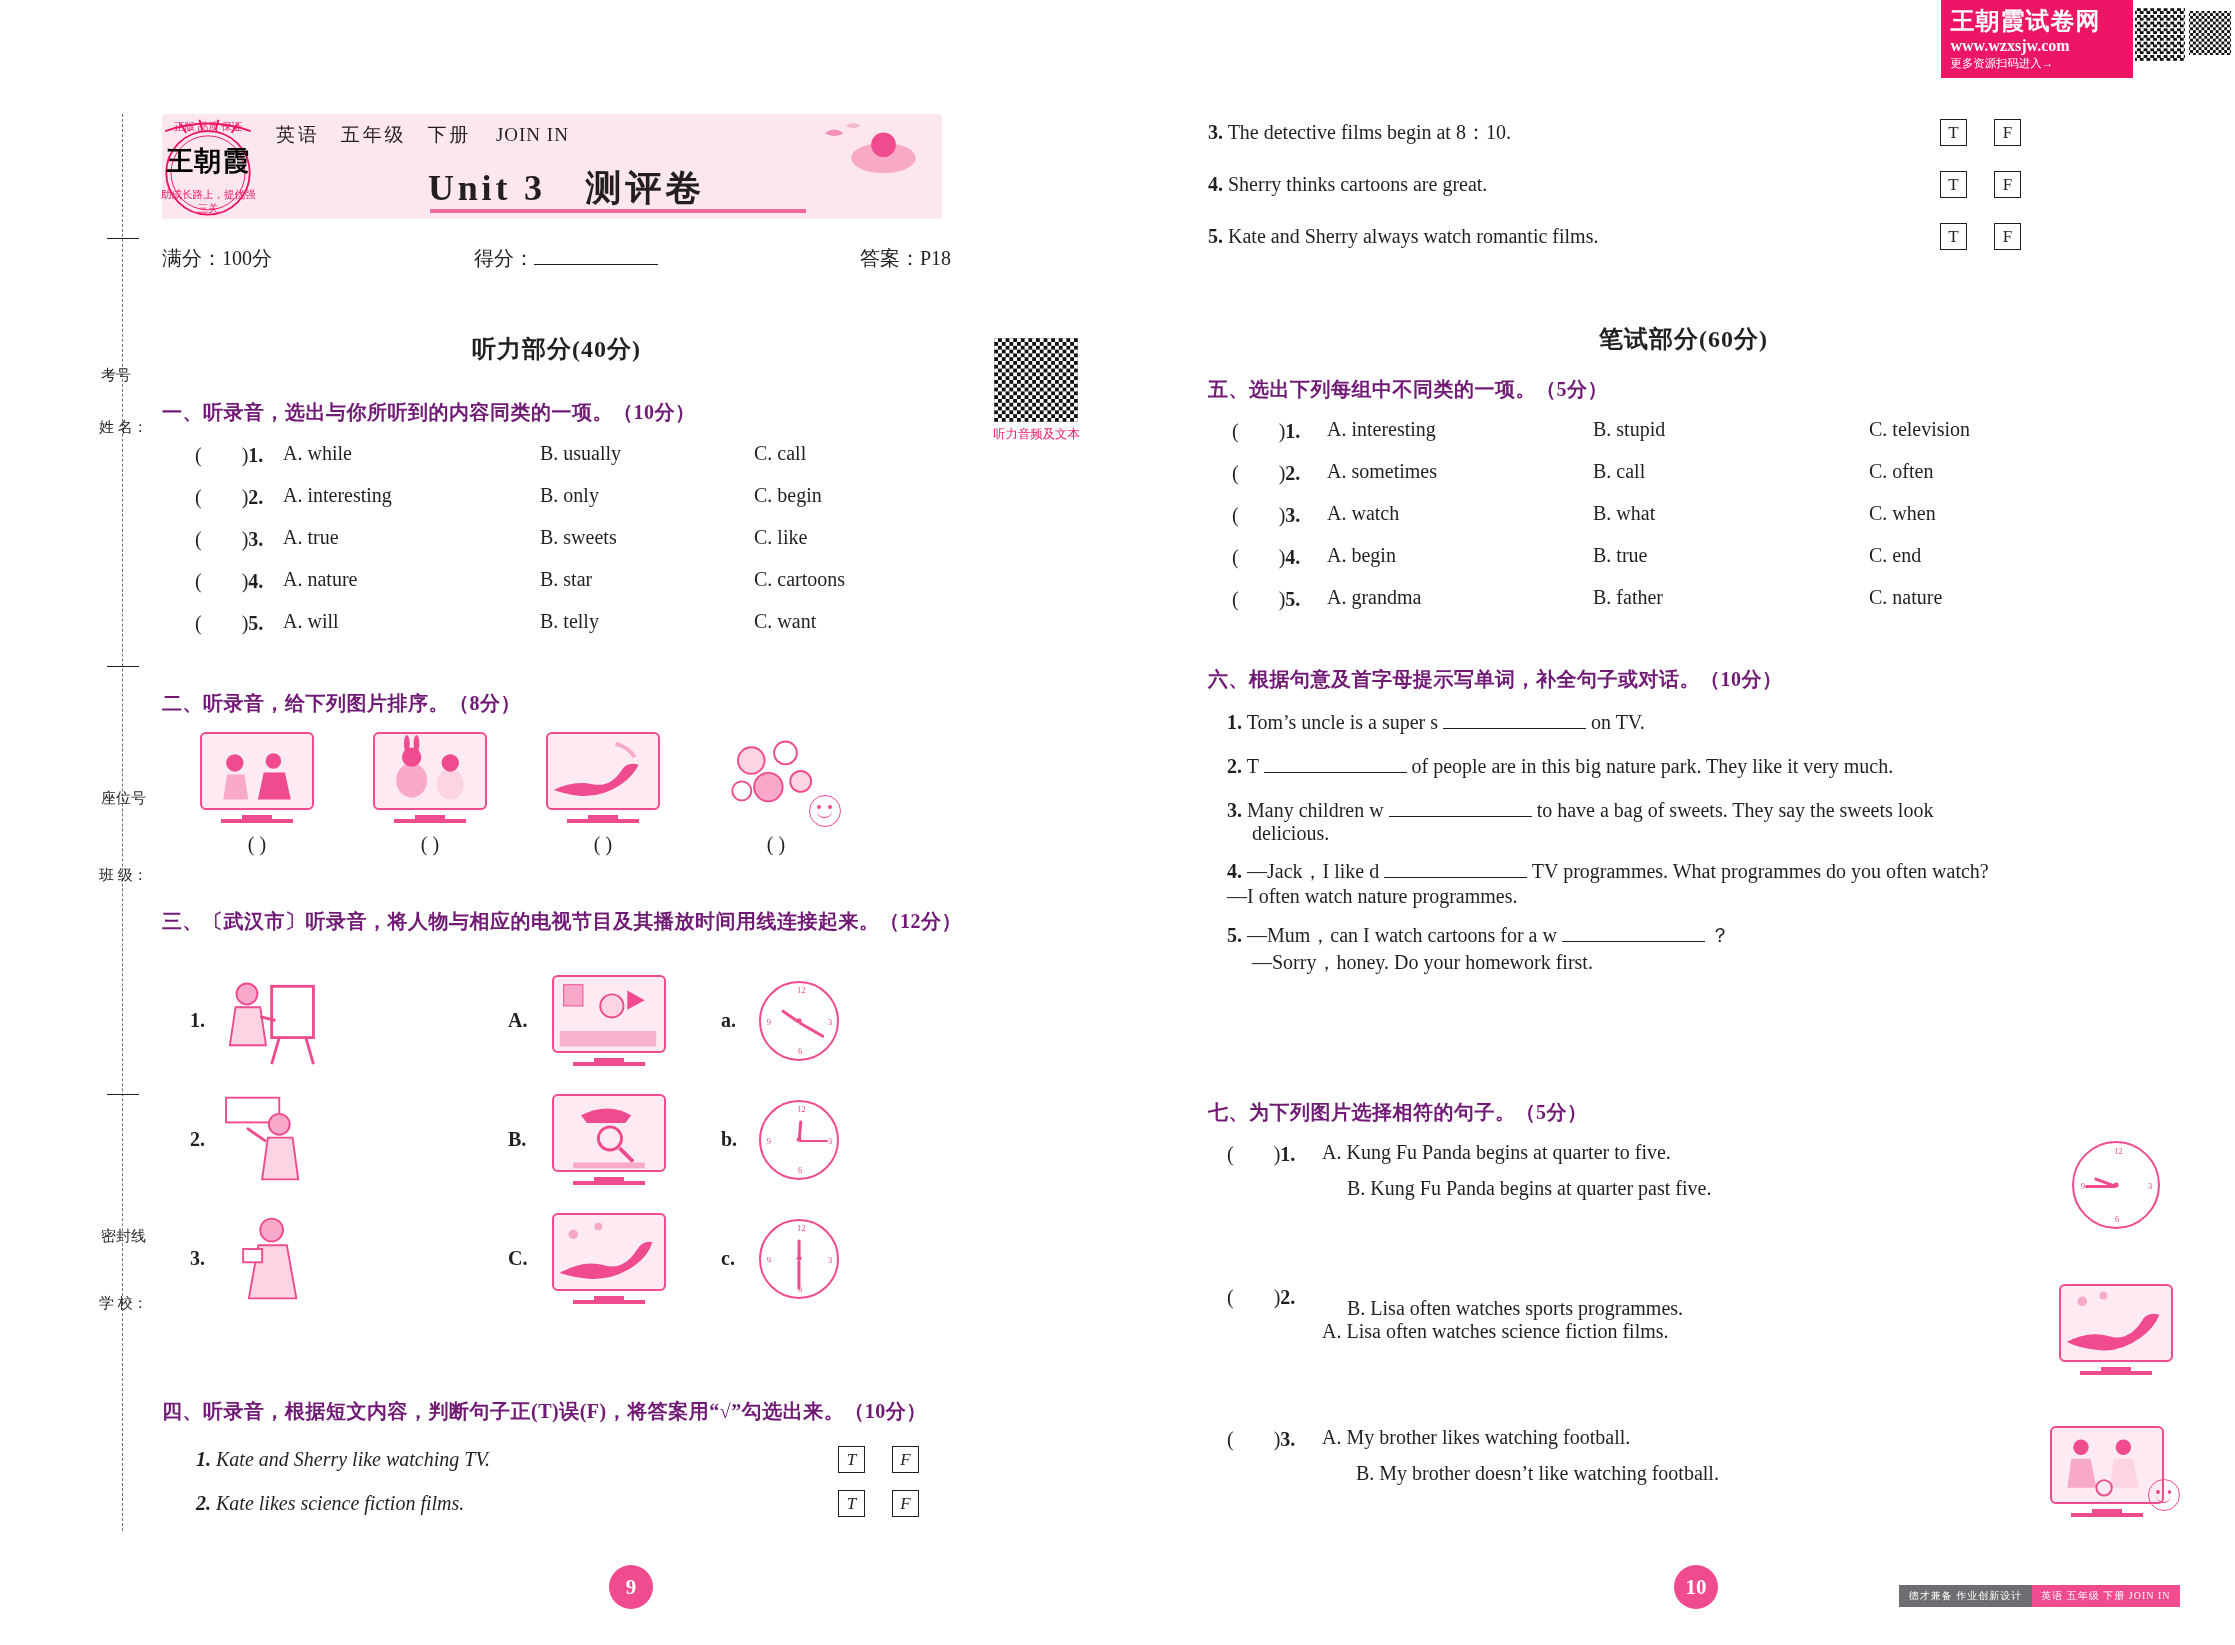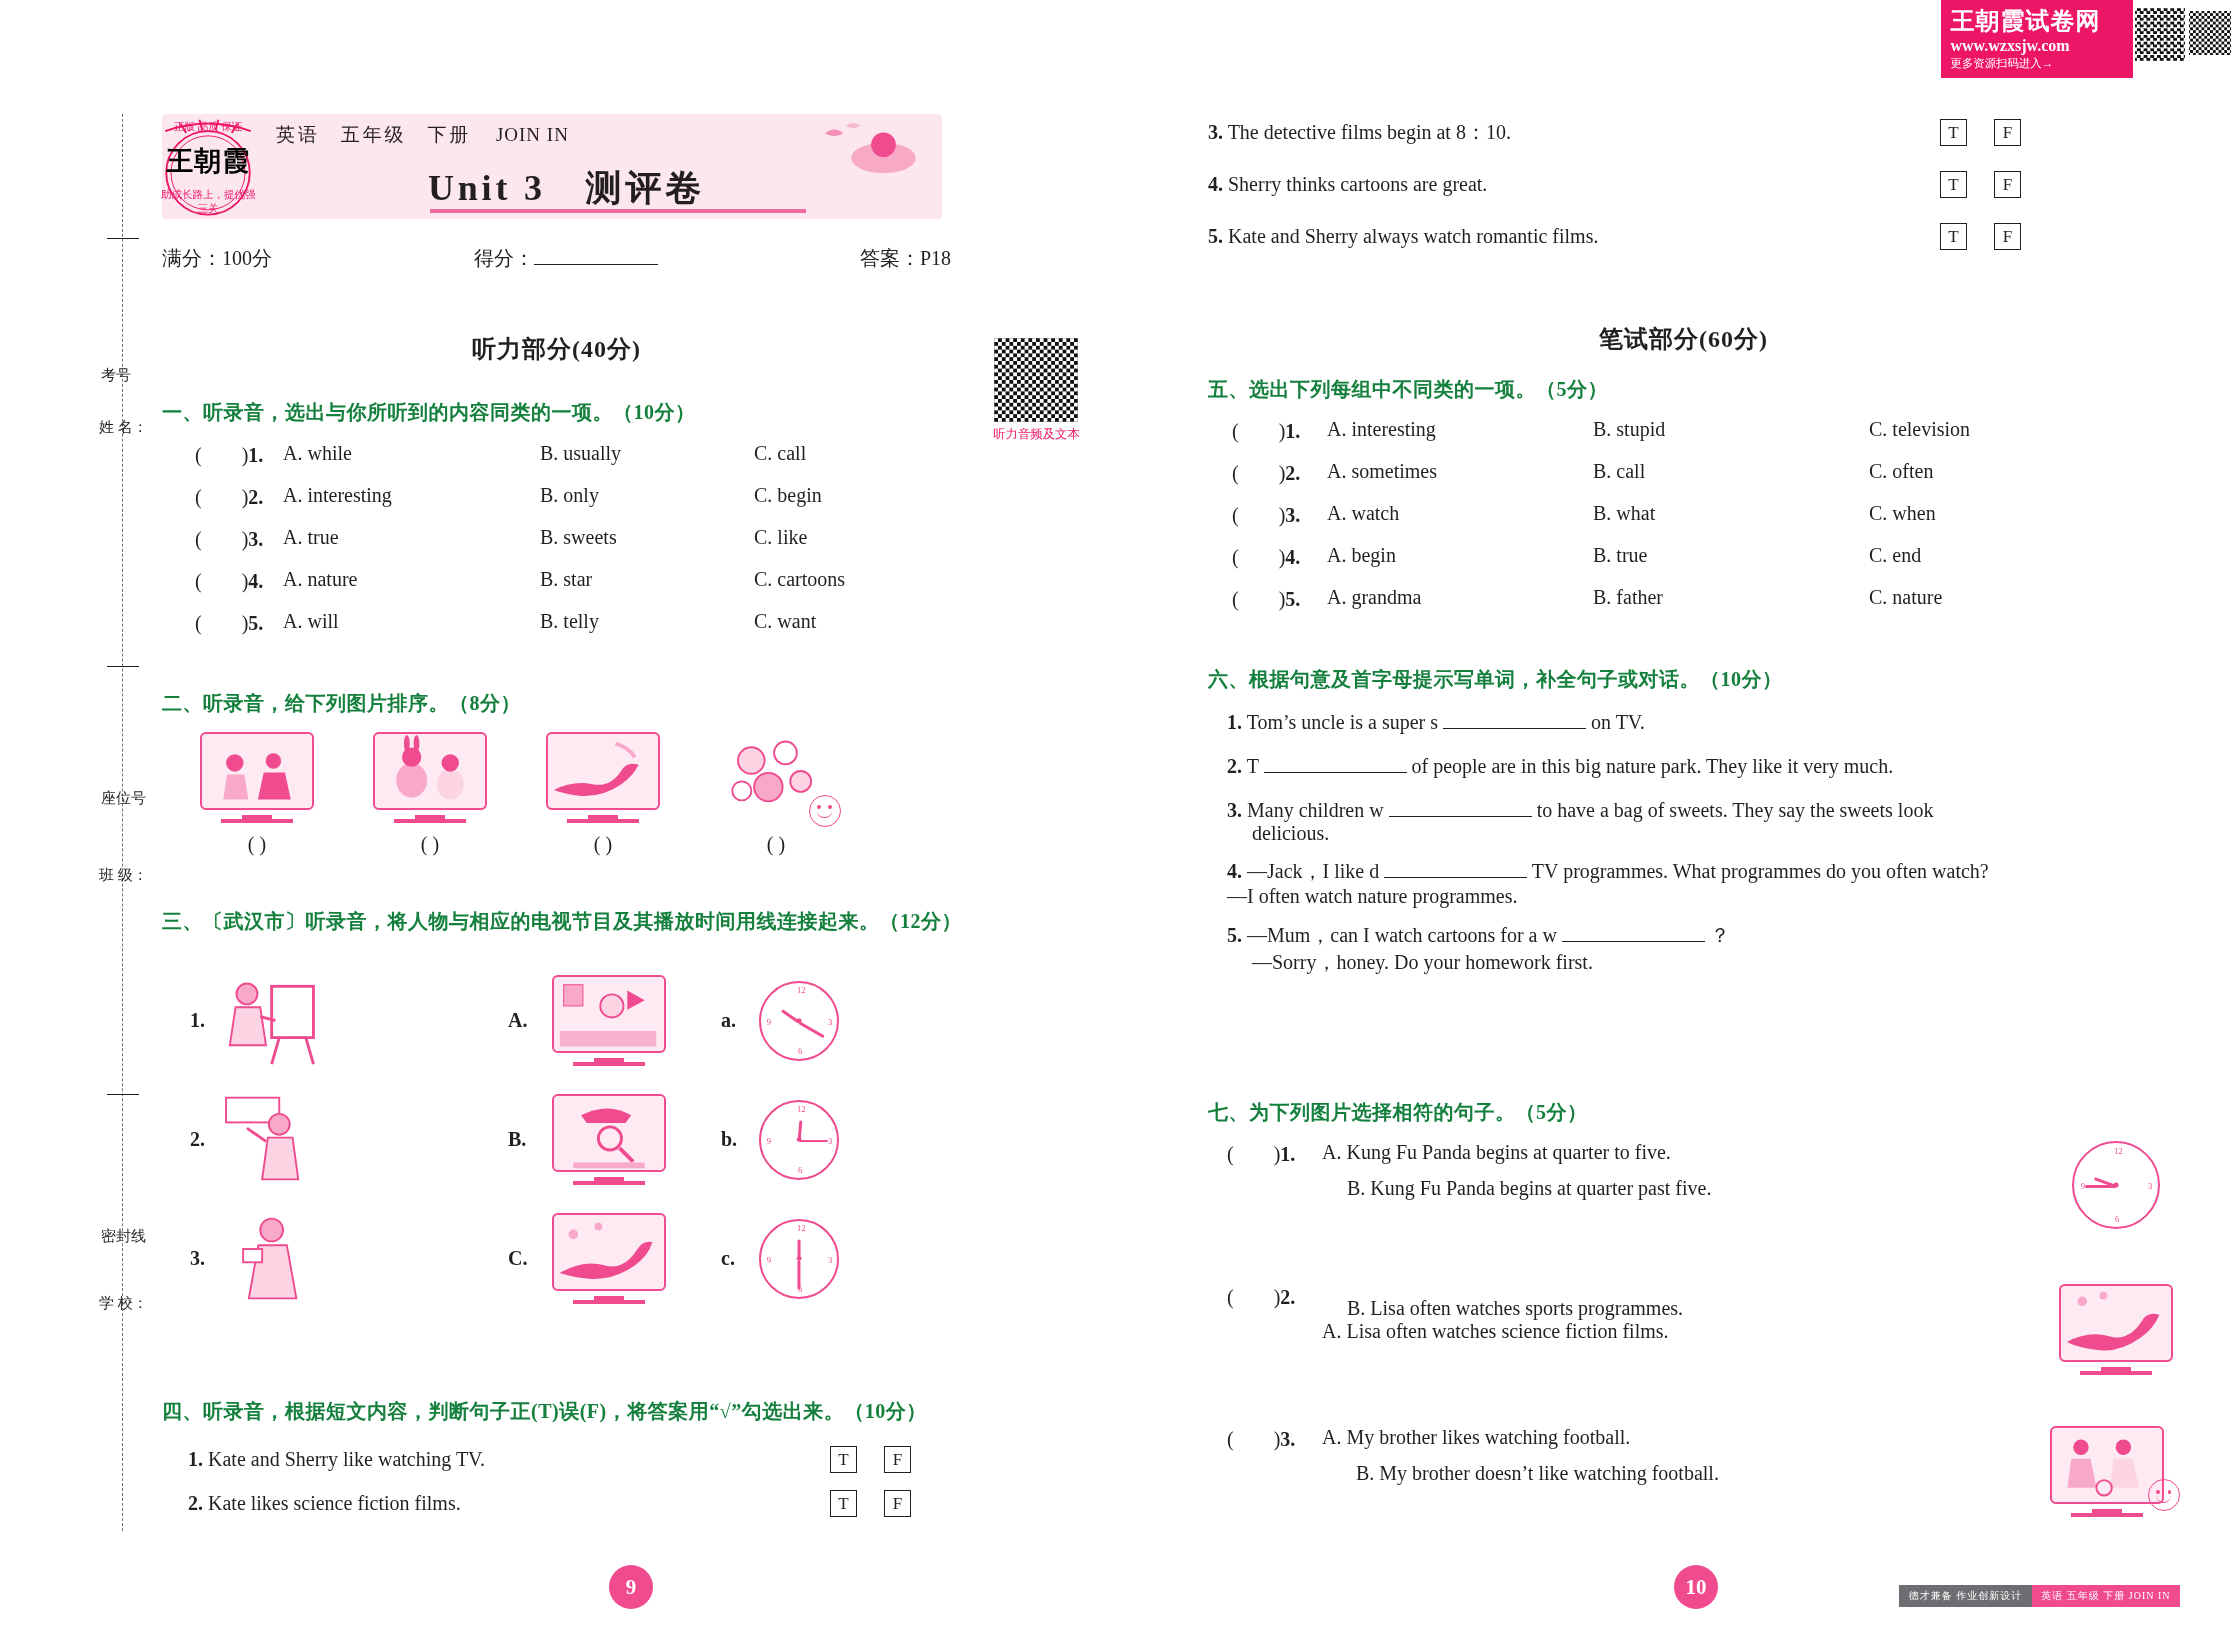--- a/index.html
+++ b/index.html
@@ -51,21 +51,21 @@
      display:flex; justify-content:space-between; font-size:20px; }
   .scoreline .blank { display:inline-block; width:124px; border-bottom:1.4px solid #231f20; }
 
   .sectitle { font-size:24px; font-weight:bold; text-align:center; letter-spacing:1px; }
 
   .qr-big { position:absolute; left:994px; top:338px; width:84px; height:84px;
      background:repeating-conic-gradient(#111 0% 25%, #fff 0% 50%) 50%/7.6px 7.6px; }
   .qr-cap { position:absolute; left:984px; top:426px; width:105px; font-size:12.4px;
      color:#ed1566; text-align:center; }
 
-  .dirline { color:#15803d; font-size:20px; font-weight:bold; letter-spacing:0.5px; }
+  .dirline { color:#701a75; font-size:20px; font-weight:bold; letter-spacing:0.5px; }
 
   .opts { display:flex; font-size:20px; }
   .opts .paren { width:88px; }
   .opts .a { width:257px; }
   .opts .b { width:214px; }
 
   
   .tv { position:relative; width:114px; height:91px; }
   .tv .screen { position:absolute; inset:0 0 13.3px 0; border:2.9px solid #ef4b8e; border-radius:5.7px; background:#fdeaf2; overflow:hidden;}
   .tv .stand { position:absolute; bottom:0; left:42px; width:30px; height:7.6px; background:#ef4b8e; }
@@ -377,21 +377,21 @@
           <span class="num" style="left:5.7px;top:34px;">9</span>
         <span class="h" style="width:21px;transform:rotate(-90deg);"></span>
         <span class="m" style="width:28.5px;transform:rotate(90deg);"></span>
         <span class="c"></span>
       </div>
     </div>
   </div>
 
   <div class="dirline" style="position:absolute;left:162px;top:1398px;width:856px;">四、听录音，根据短文内容，判断句子正(T)误(F)，将答案用“√”勾选出来。（10分）</div>
 
-  <div style="position:absolute;left:188px;top:1446px;width:723px;">
+  <div style="position:absolute;left:196px;top:1446px;width:723px;font-style:italic;">
     <div class="itemrow" style="justify-content:space-between;align-items:center;margin-bottom:17px;">
       <span><b>1.</b>
         <span>Kate and Sherry like watching TV.</span></span>
       <span class="tf">
         <span>T</span>
         <span>F</span>
       </span>
     </div>
     <div class="itemrow" style="justify-content:space-between;align-items:center;">
       <span><b>2.</b>

